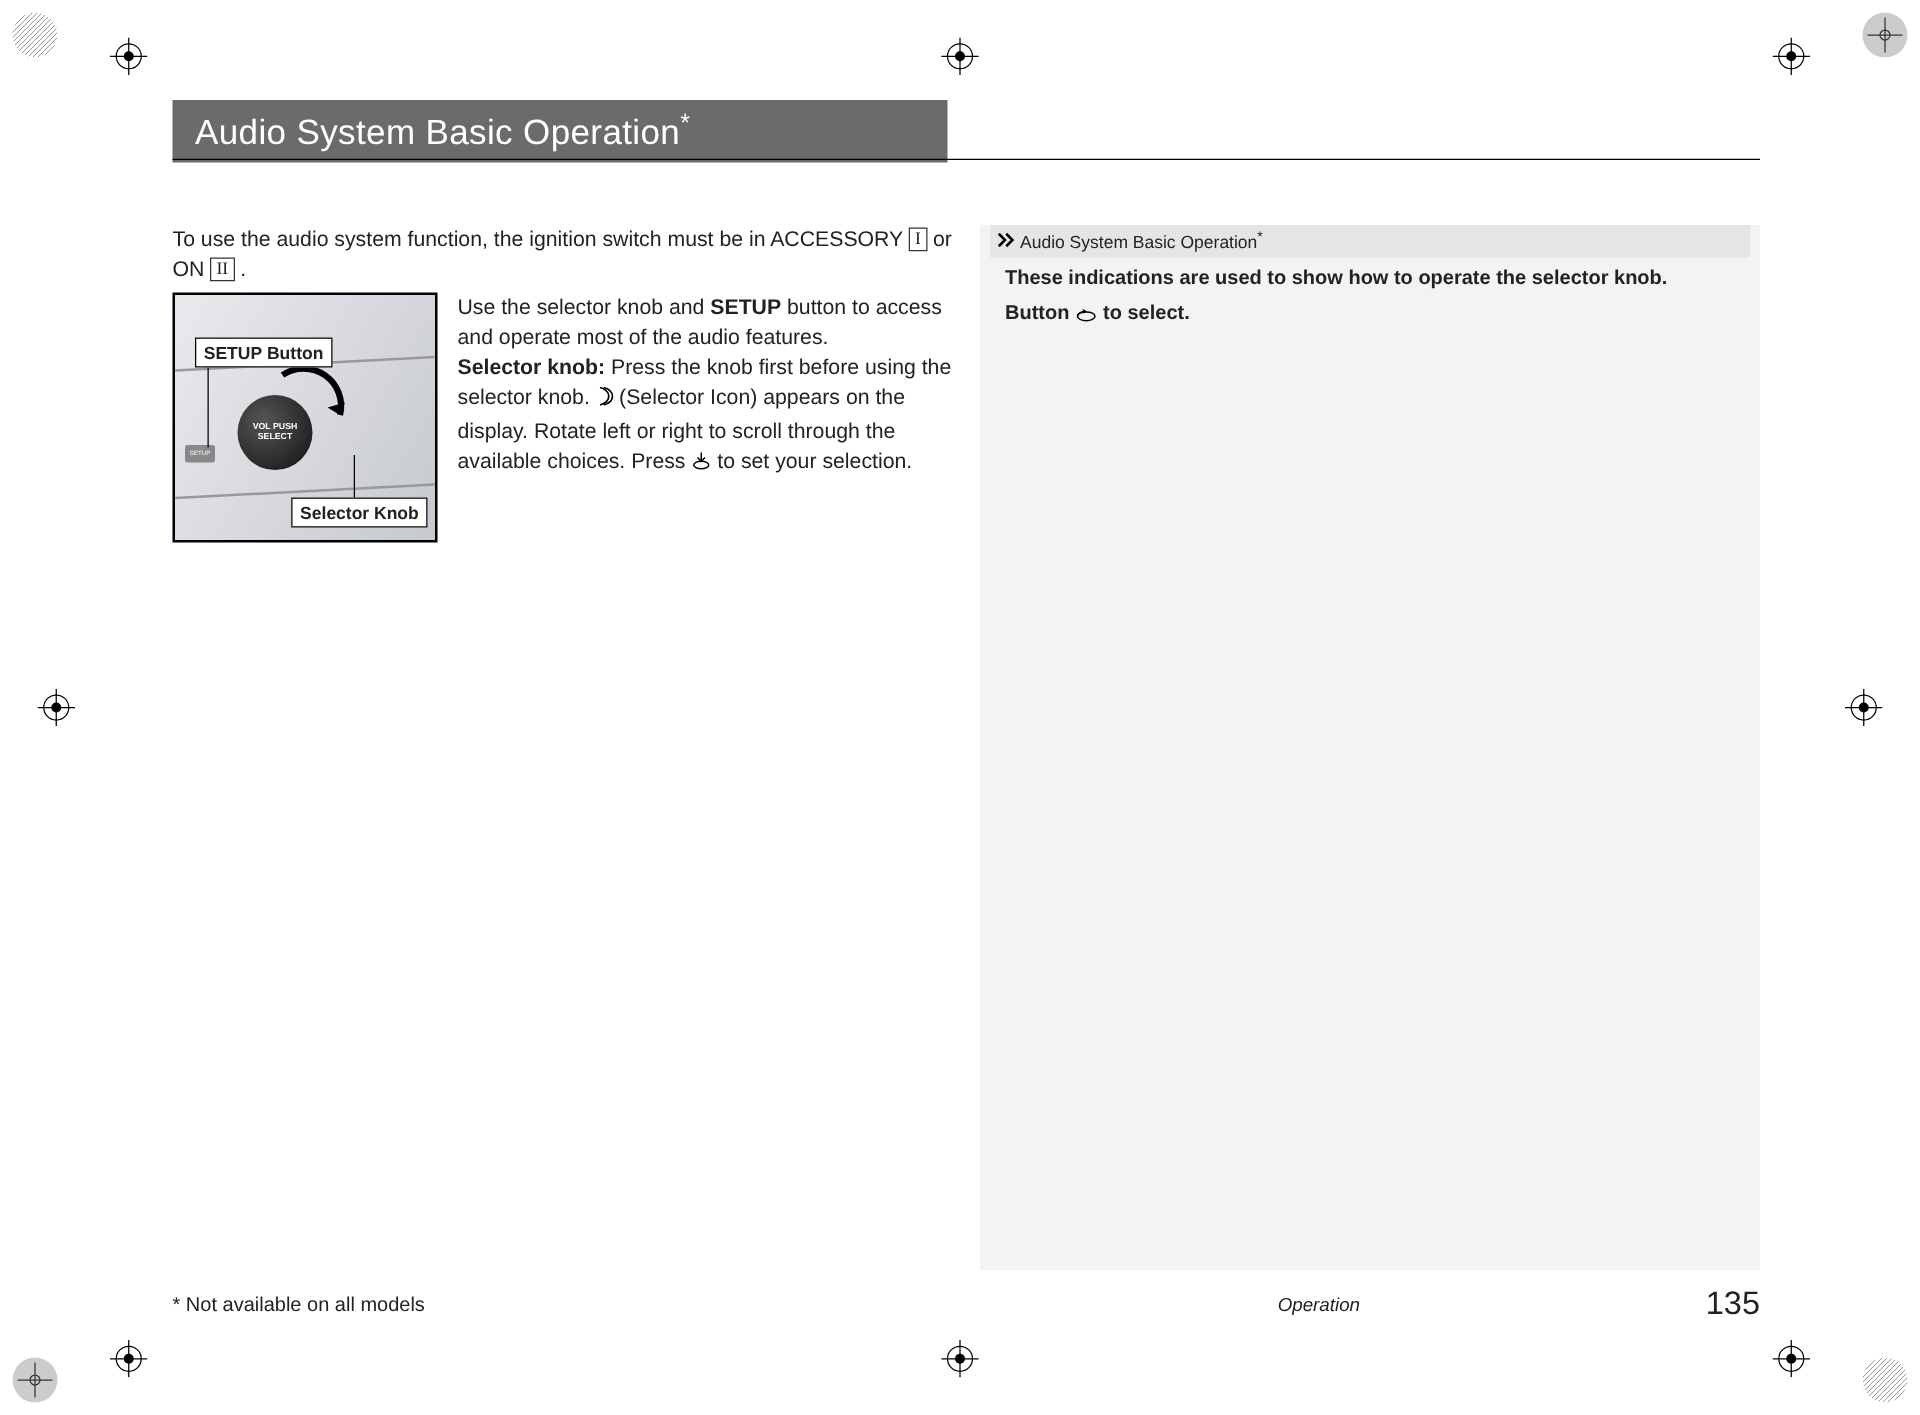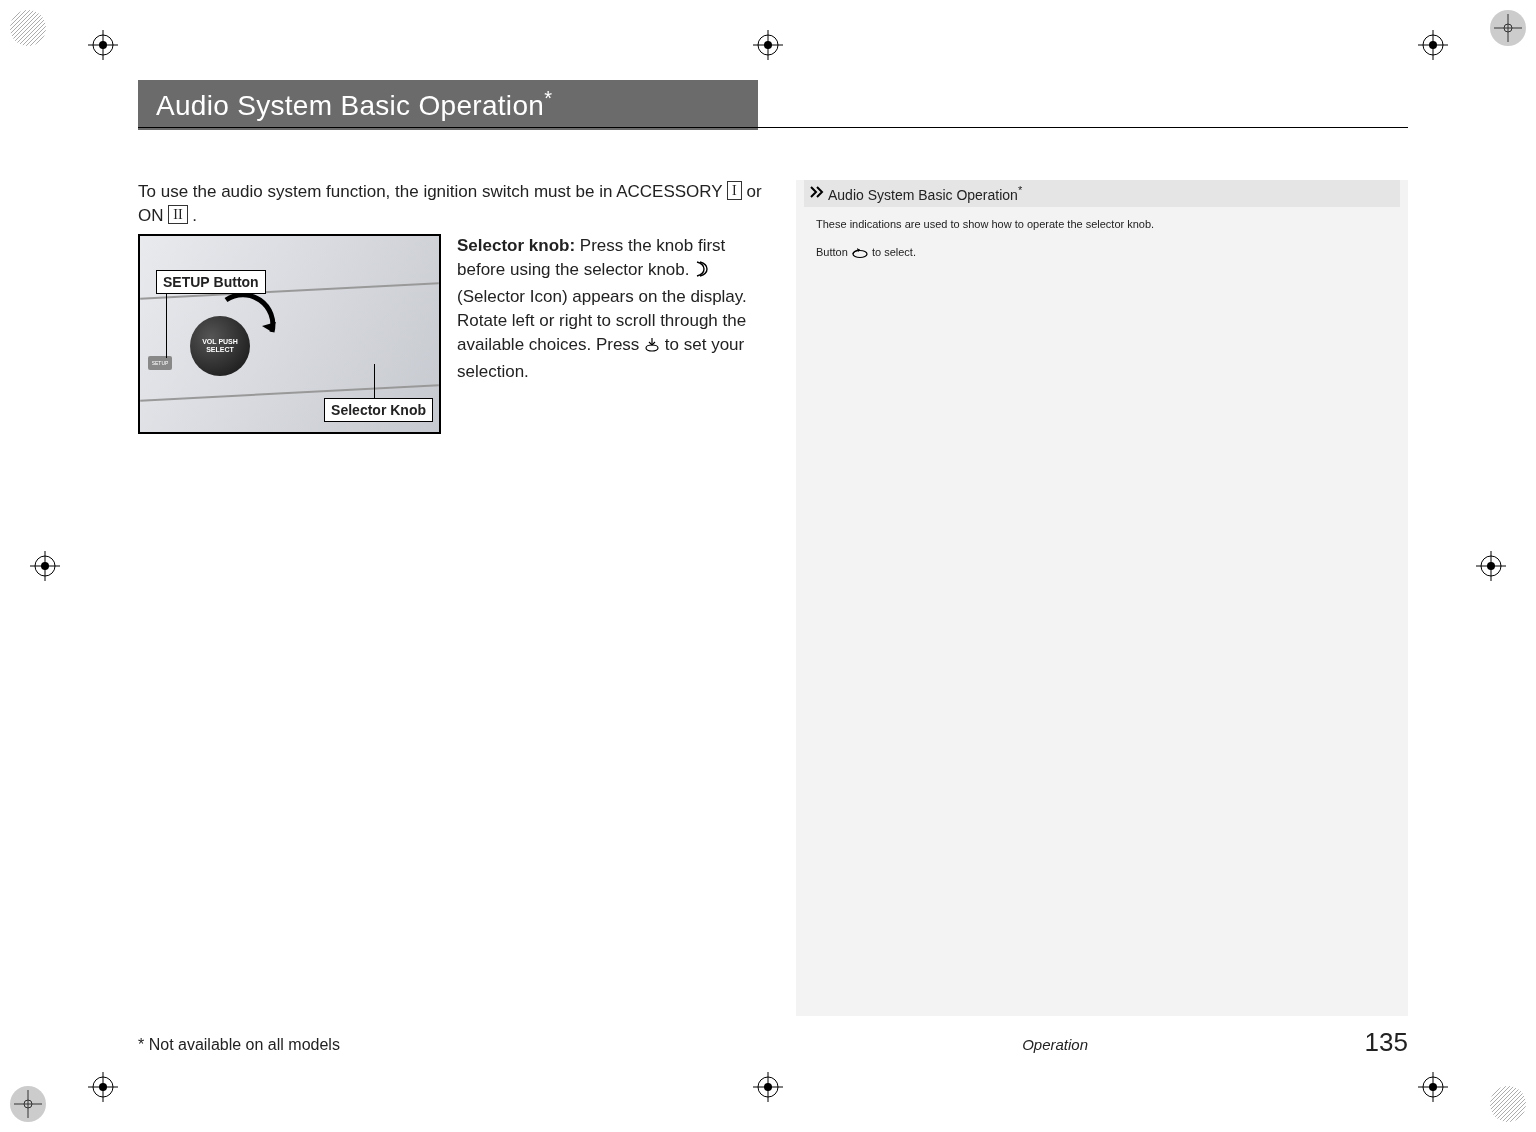--- a/index.html
+++ b/index.html
@@ -21,28 +21,28 @@
   .reg-tr { top: 30px; right: 88px; }
   .reg-bl { bottom: 30px; left: 88px; }
   .reg-br { bottom: 30px; right: 88px; }
 
   .content { position: absolute; left: 130px; top: 60px; right: 130px; bottom: 60px; }
   .hrule { position: absolute; left: 8px; right: -2px; top: 67px; border-top: 1px solid #000; }
   .chapter-bar { position: absolute; left: 8px; top: 20px; width: 620px; height: 50px; background: #6b6b6b; display: flex; align-items: center; padding-left: 18px; }
   .chapter-bar span { color: #fff; font-size: 28px; font-weight: 400; letter-spacing: 0.3px; }
   .chapter-bar .ast { font-size: 20px; vertical-align: super; }
 
-  .body-area { position: absolute; left: 8px; right: -2px; top: 120px; bottom: 56px; display: flex; gap: 28px; }
+  .body-area { position: absolute; left: 8px; right: -2px; top: 120px; bottom: 56px; display: flex; gap: 16px; }
   .left-col { flex: 0 0 630px; position: relative; }
   .right-col { flex: 1; background: #f3f3f3; padding: 0 8px 8px 8px; }
   .intro-line { font-size: 17px; line-height: 24px; }
   .ign-box { display: inline-block; border: 1px solid #333; padding: 0 4px; font-family: "Times New Roman", serif; font-size: 14px; line-height: 17px; vertical-align: 2px; }
 
   .figure-wrap { display: flex; gap: 16px; margin-top: 6px; }
-  .figure { position: relative; width: 303px; height: 200px; border: 2px solid #000; }
+  .figure { position: relative; width: 212px; height: 200px; border: 2px solid #000; }
   .figure-bg { position:absolute; inset:0; background: linear-gradient(120deg,#e9eaee,#c6c9cf); }
   .knob-circle { position:absolute; left:50px; top:80px; width:60px; height:60px; border-radius:50%; background: radial-gradient(circle at 35% 35%, #555, #111); display:flex; align-items:center; justify-content:center; }
   .knob-circle .txt { color:#fff; font-size:7px; text-align:center; line-height:8px; font-weight:bold; }
   .setup-btn { position:absolute; left:8px; top:120px; width:24px; height:14px; background:#888; border-radius:2px; color:#fff; font-size:5px; display:flex; align-items:center; justify-content:center; }
   .panel-line { position:absolute; background:#999; }
   .panel-line.a { left:0; top:54px; width:100%; height:2px; transform: rotate(-3deg); }
   .panel-line.b { left:0; top:156px; width:100%; height:2px; transform: rotate(-3deg); }
   .callout-box { position:absolute; background:#fff; border:1px solid #000; padding:3px 6px; font-size:14px; font-weight:bold; }
   .callout-setup { top:34px; left:16px; }
   .callout-knob { bottom:10px; right:6px;margin-left:12px; }
@@ -51,21 +51,21 @@
   .leader { position:absolute; background:#000; width:1px; }
   .leader1 { left:26px; top:52px; height:70px; }
   .leader2 { right:64px; bottom:28px; height:40px; }
 
   .maintext { font-size: 17px; line-height: 24px; flex:1; }
   .maintext b { font-weight: 700; }
   .inline-icon { display:inline-block; vertical-align:-3px; }
 
   .side-head { background: #e5e5e5; padding: 4px 6px; font-size: 14px; display:flex; align-items:center; gap:4px; }
   .side-head .chev { display:inline-block; }
-  .side-body { padding: 6px 6px 0 12px; font-size: 11px; line-height: 22px; }
+  .side-body { padding: 6px 6px 0 12px; font-size: 16px; line-height: 22px; font-weight: bold; }
   .side-body p { margin-bottom: 6px; }
 
   .footer { position: absolute; left: 8px; right: -2px; bottom: 18px; display:flex; align-items:baseline; font-size: 16px; }
   .footer .note { flex: 0 0 auto; text-align: right; }
   .footer .cont { margin-left: auto; margin-right: 320px; font-style: italic; font-size: 15px; }
   .footer .pnum { position:absolute; right: 0; bottom: -4px; font-size: 26px; }
 
   .side-tab { position:absolute; right:-2px; top:390px; width:24px; height:72px; background:#bdbdbd; }
   .side-tab-label { position:absolute; right:2px; top:470px; writing-mode: vertical-rl; font-size:13px; font-weight:600; letter-spacing:0.5px; }
 </style>
@@ -197,20 +197,23 @@
             </svg>
             <div class="leader leader1"></div>
             <div class="leader leader2"></div>
             <div class="callout-box callout-setup"><b>SETUP</b> Button</div>
             <div class="callout-box callout-knob">
               <span class="lbl">Selector Knob</span>
             </div>
           </div>
 
           <div class="maintext">
+            <p>
+              <span>Use the selector knob and </span><b>SETUP</b><span> button to access and operate most of the audio features.</span>
+            </p>
             <p>
               <b>Selector knob:</b><span> Press the knob first before using the selector knob. </span>
               <span class="inline-icon"><svg width="14" height="18">
                     <path d="M3 2 Q10 4 10 9 Q10 14 3 16" fill="none" stroke="#000" stroke-width="1.4"></path>
                     <path d="M6 2 Q13 4 13 9 Q13 14 6 16" fill="none" stroke="#000" stroke-width="1.4"></path>
                   </svg></span>
               <span> (Selector Icon) appears on the display. Rotate left or right to scroll through the available choices. Press </span>
               <span class="inline-icon"><svg width="16" height="16">
                     <ellipse cx="8" cy="11" rx="6" ry="3" fill="none" stroke="#000" stroke-width="1.2"></ellipse>
                     <line x1="8" y1="1" x2="8" y2="7" stroke="#000" stroke-width="1.2"></line>

